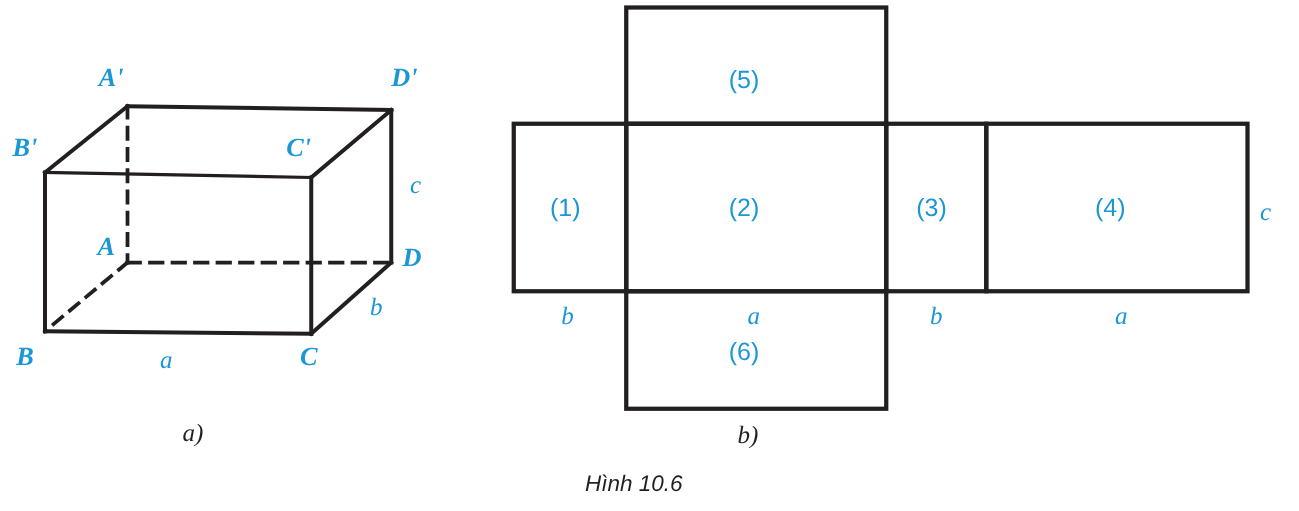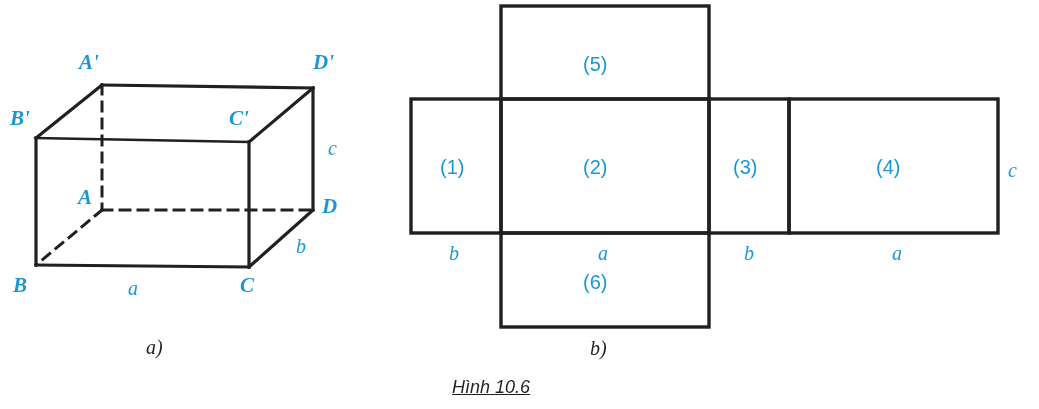--- a/index.html
+++ b/index.html
@@ -144,15 +144,15 @@
   <span class="face-num" style="left:583px; top:272px;">(6)</span>
 
   <span class="lbl-dim" style="left:449px; top:243px;">b</span>
   <span class="lbl-dim" style="left:598px; top:243px;">a</span>
   <span class="lbl-dim" style="left:744px; top:243px;">b</span>
   <span class="lbl-dim" style="left:892px; top:243px;">a</span>
   <span class="lbl-dim" style="left:1008px; top:160px;">c</span>
 
   <span class="caption" style="left:590px; top:338px;">b)</span>
 
-  <span class="caption-fig" style="left:452px; top:378px;text-decoration:underline;">Hình 10.6</span>
+  <span class="caption-fig" style="left:468px; top:378px;">Hình 10.6</span>
 
 </div>
 
 </body></html>

